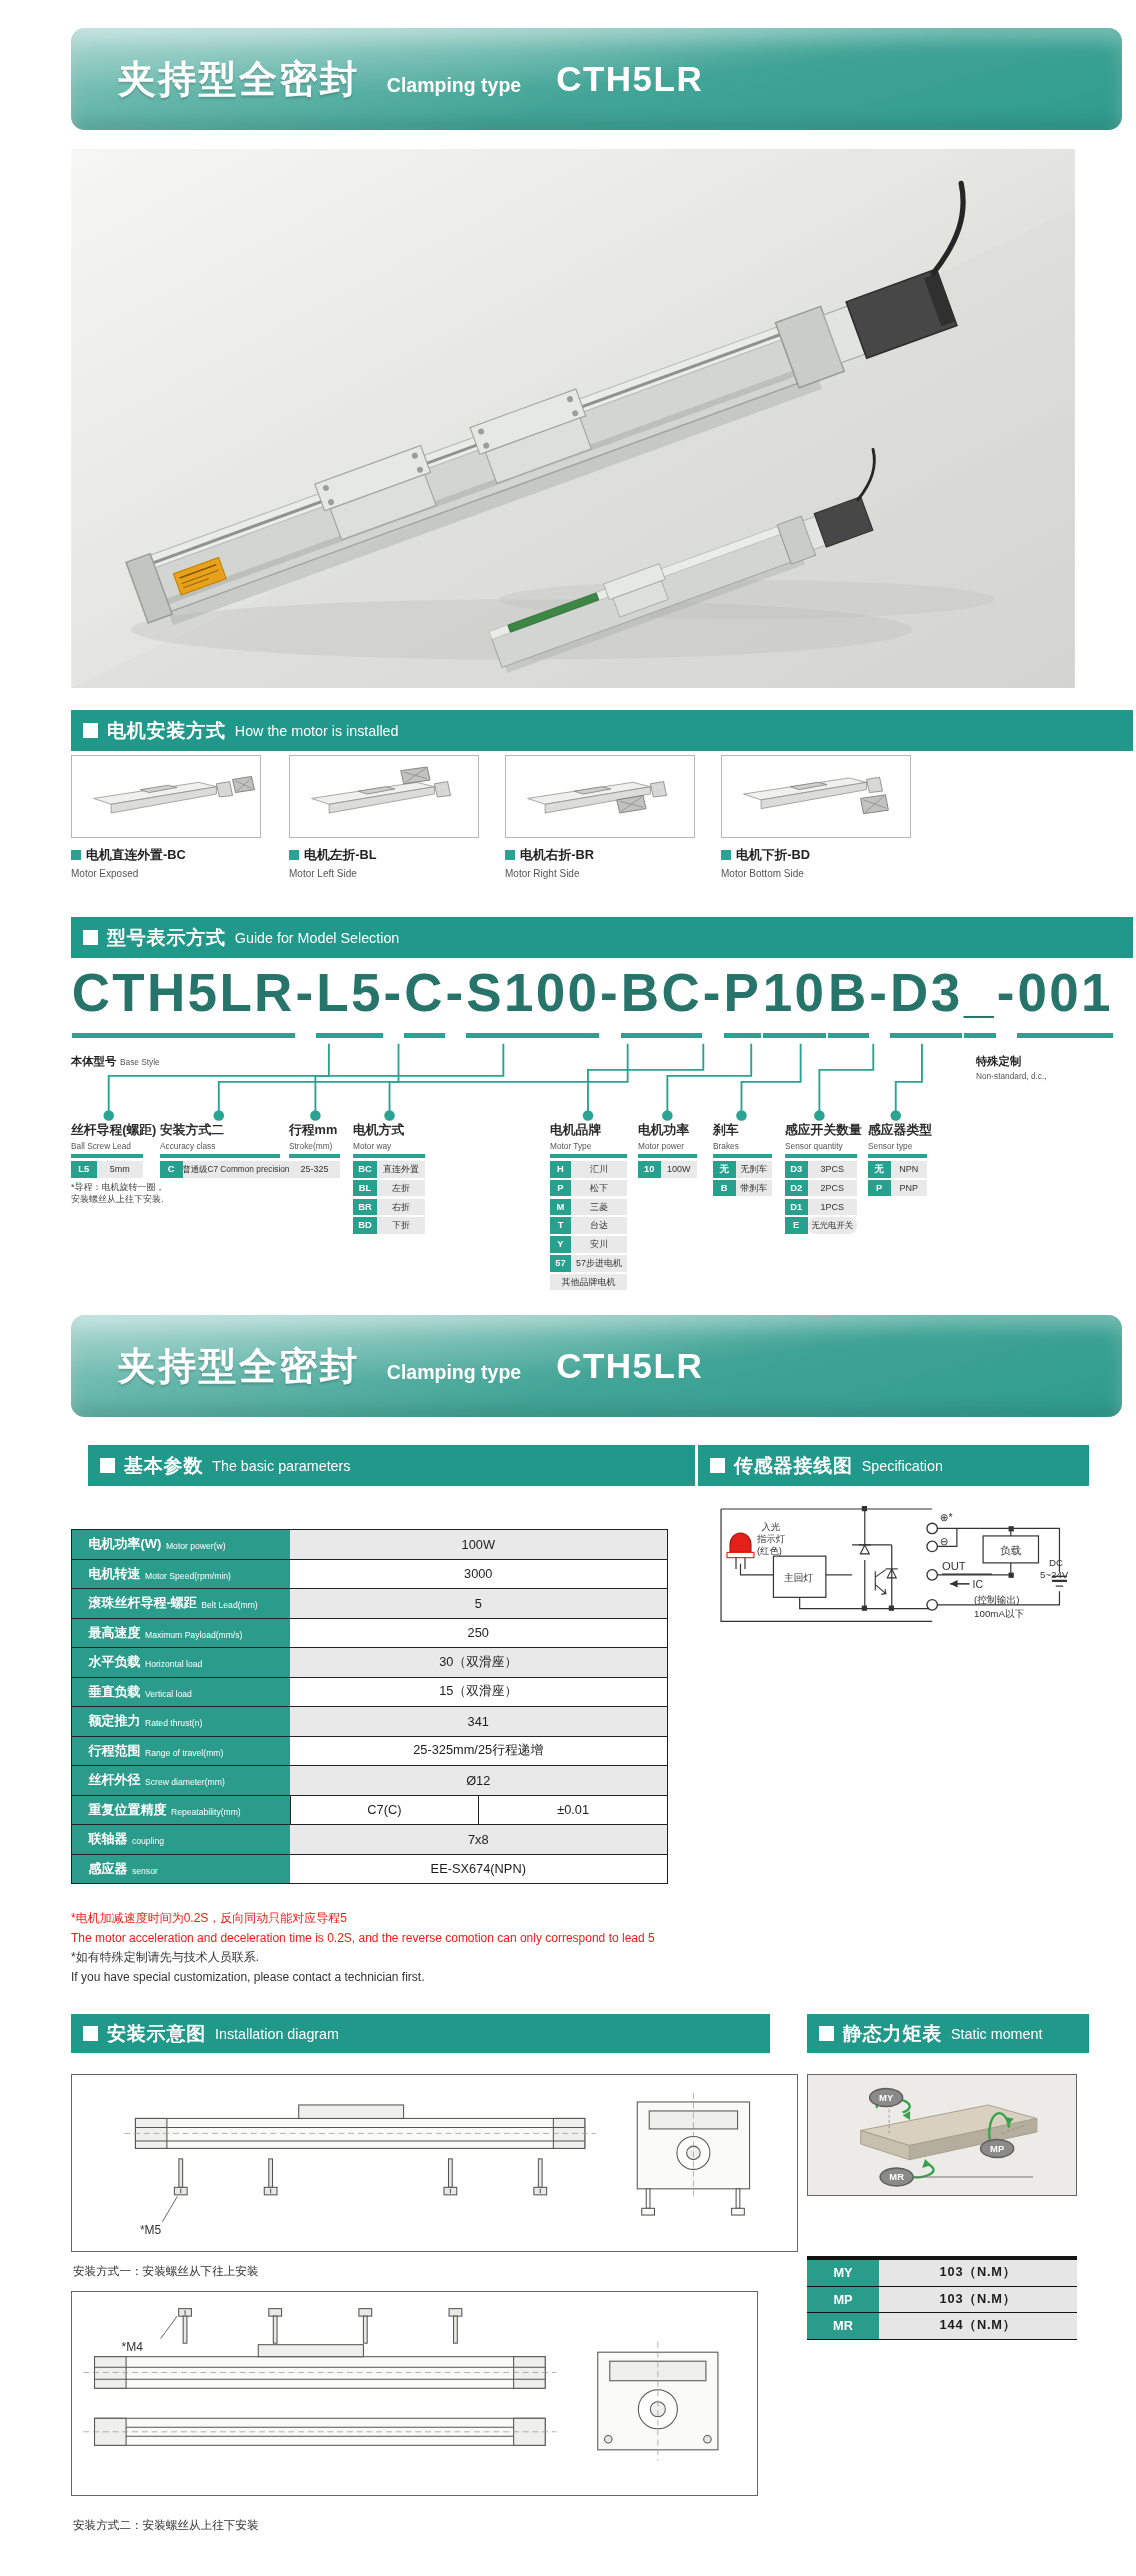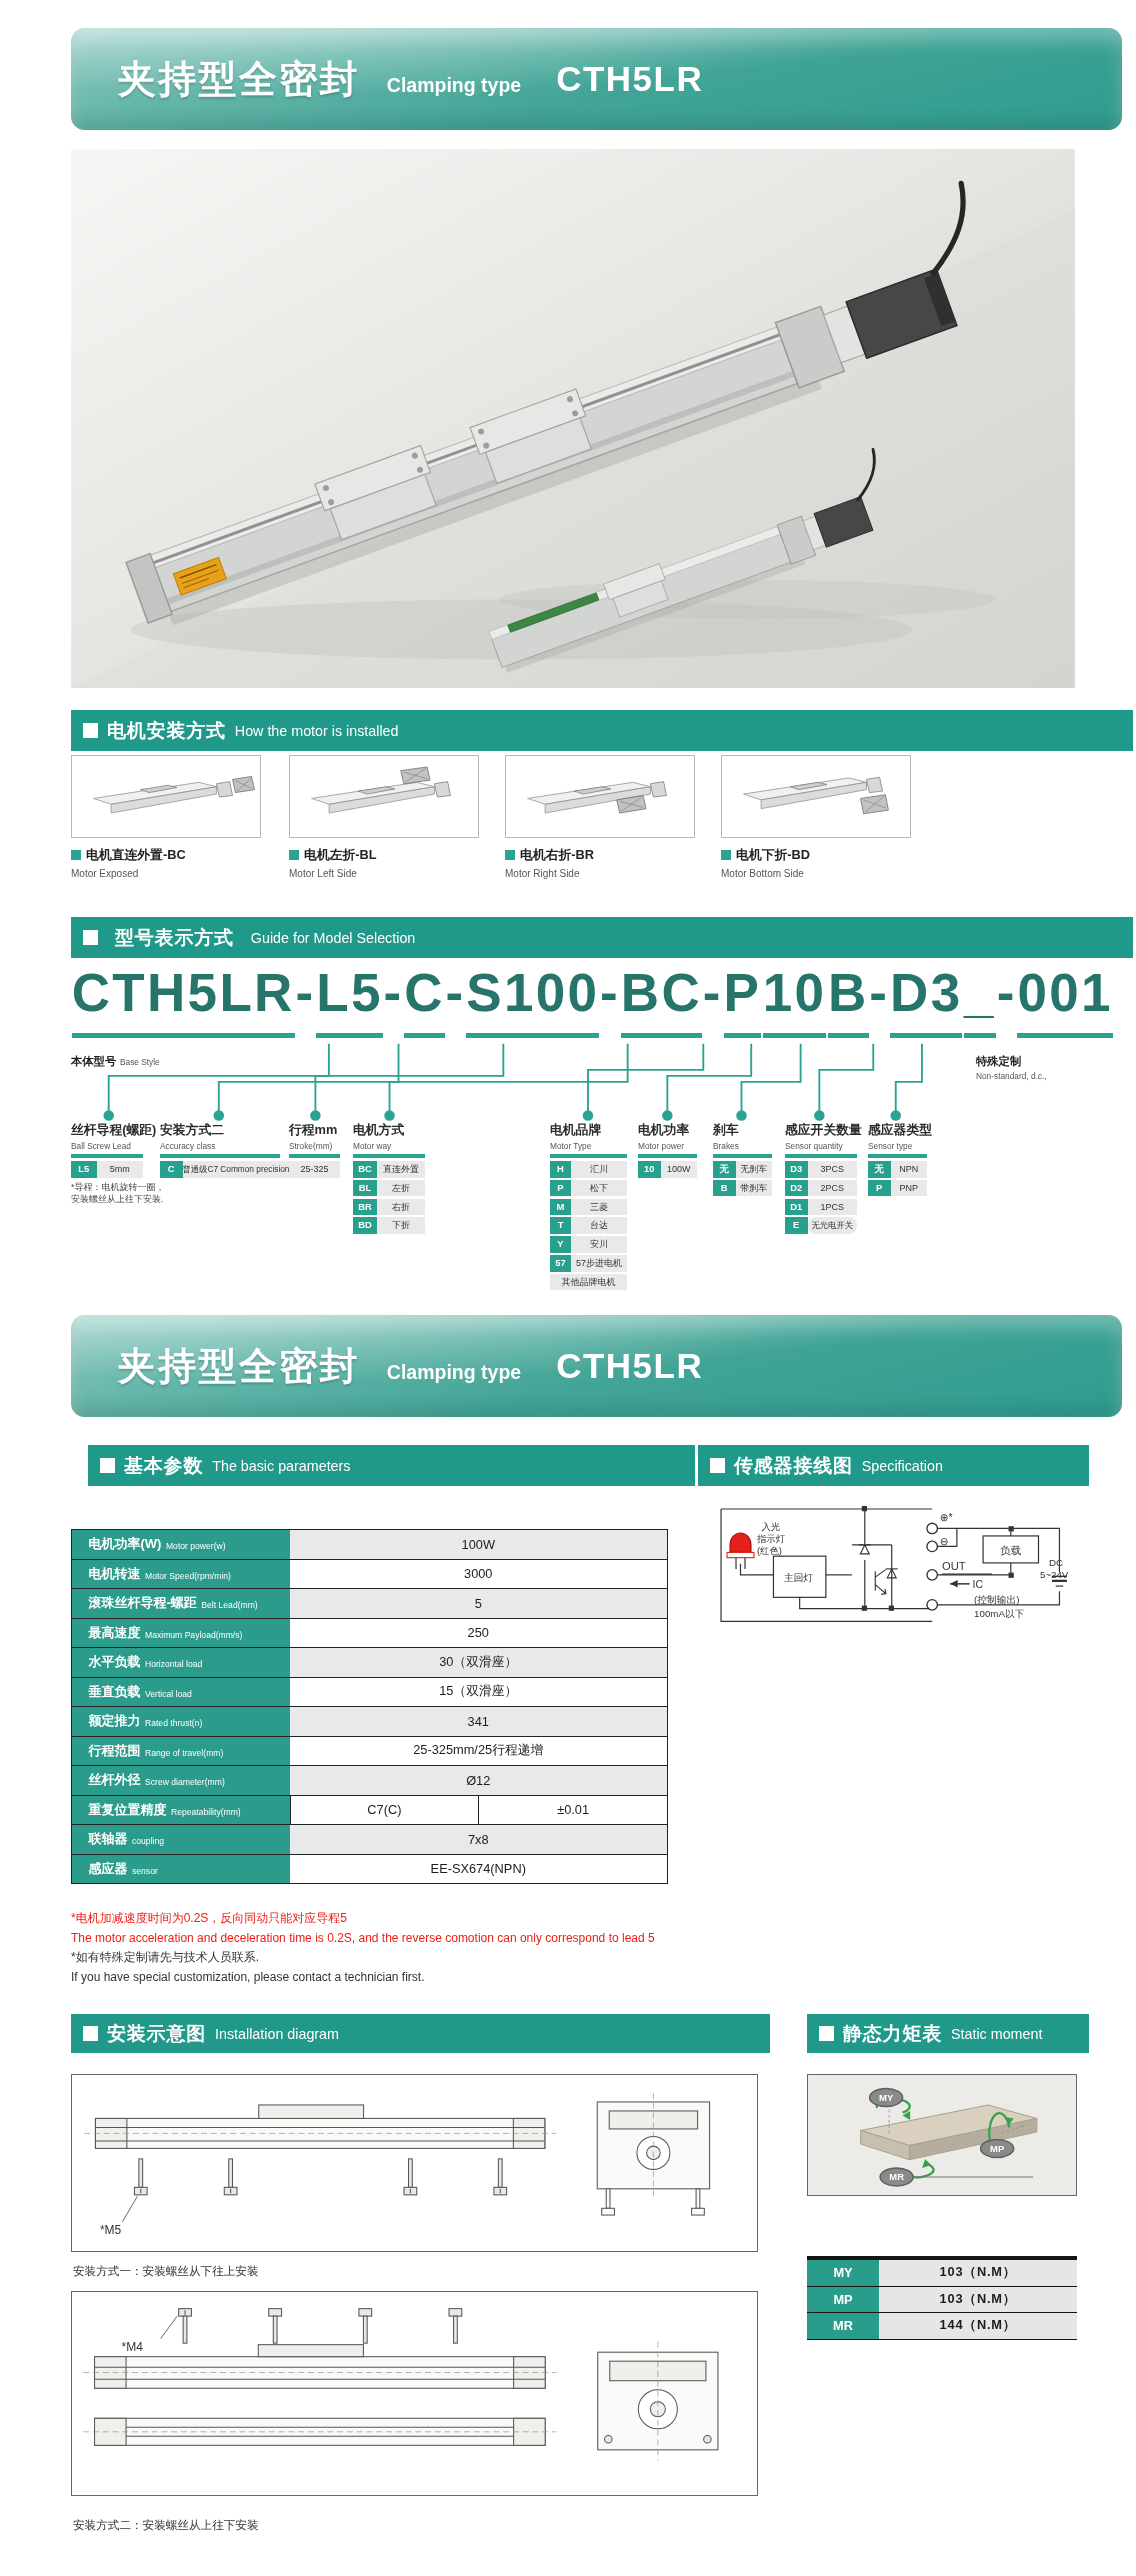--- a/index.html
+++ b/index.html
@@ -205,21 +205,21 @@
       <polygon points="92,42 130,36 142,39 104,46" fill="#cfcfcd" stroke="#777"></polygon>
       <polygon points="196,32 214,29 218,48 200,50" fill="#d8d8d6" stroke="#777"></polygon>
       <polygon points="188,58 222,53 226,74 192,79" fill="#c2c2c0" stroke="#666"></polygon>
       <line x1="192" y1="60" x2="222" y2="71" stroke="#888"></line>
           <line x1="220" y1="55" x2="194" y2="77" stroke="#888"></line>
     </svg>
       </div>
     <div class="mcap"><span class="sq"></span><span class="cn">电机下折-BD</span><span class="en">Motor Bottom Side</span></div>
   </div>
 
-  <div class="abs secbar" style="left:71px;top:917px;width:1050px;height:41px;gap:8px;">
+  <div class="abs secbar" style="left:71px;top:917px;width:1050px;height:41px;">
     <span class="sq"></span>
     <span class="cn">型号表示方式</span>
     <span class="en">Guide for Model Selection</span>
   </div>
 
   <div class="abs mcode" style="left:71px;top:966px;">
     <span class="seg">CTH5LR</span><span class="hy">-</span><span class="seg">L5</span><span class="hy">-</span><span class="seg">C</span><span class="hy">-</span><span class="seg">S100</span><span class="hy">-</span><span class="seg">BC</span><span class="hy">-</span><span class="seg">P</span><span class="seg">10</span><span class="seg">B</span><span class="hy">-</span><span class="seg">D3</span><span class="seg">_</span><span class="hy">-</span><span class="seg">001</span>
   </div>
 
   <svg class="abs" style="left:0;top:965px;" width="1137" height="161" viewBox="0 0 1514 215">
@@ -584,21 +584,21 @@
       <rect x="218" y="141" width="7" height="7"></rect>
     </g>
   </svg>
 
   <div class="abs secbar" style="left:71px;top:2014px;width:687px;height:39px;">
     <span class="sq"></span>
     <span class="cn">安装示意图</span>
     <span class="en">Installation diagram</span>
   </div>
 
-  <div class="abs drawbox" style="left:71px;top:2074px;width:685px;height:176px;">
+  <div class="abs drawbox" style="left:71px;top:2074px;width:685px;height:176px;padding-left:40px;">
     <svg width="685" height="176" viewBox="0 0 912 235">
       <g stroke="#555" stroke-width="1.4" fill="#fafaf8">
         <rect x="30" y="58" width="600" height="40"></rect>
         <rect x="30" y="58" width="42" height="40" fill="#efefec"></rect>
         <rect x="588" y="58" width="42" height="40" fill="#efefec"></rect>
         <rect x="248" y="40" width="140" height="18" fill="#efefec"></rect>
         <line x1="30" y1="70" x2="630" y2="70"></line>
         <line x1="30" y1="88" x2="630" y2="88"></line>
       </g>
       <line x1="15" y1="78" x2="645" y2="78" stroke="#999" stroke-width="1" stroke-dasharray="8 5"></line>

